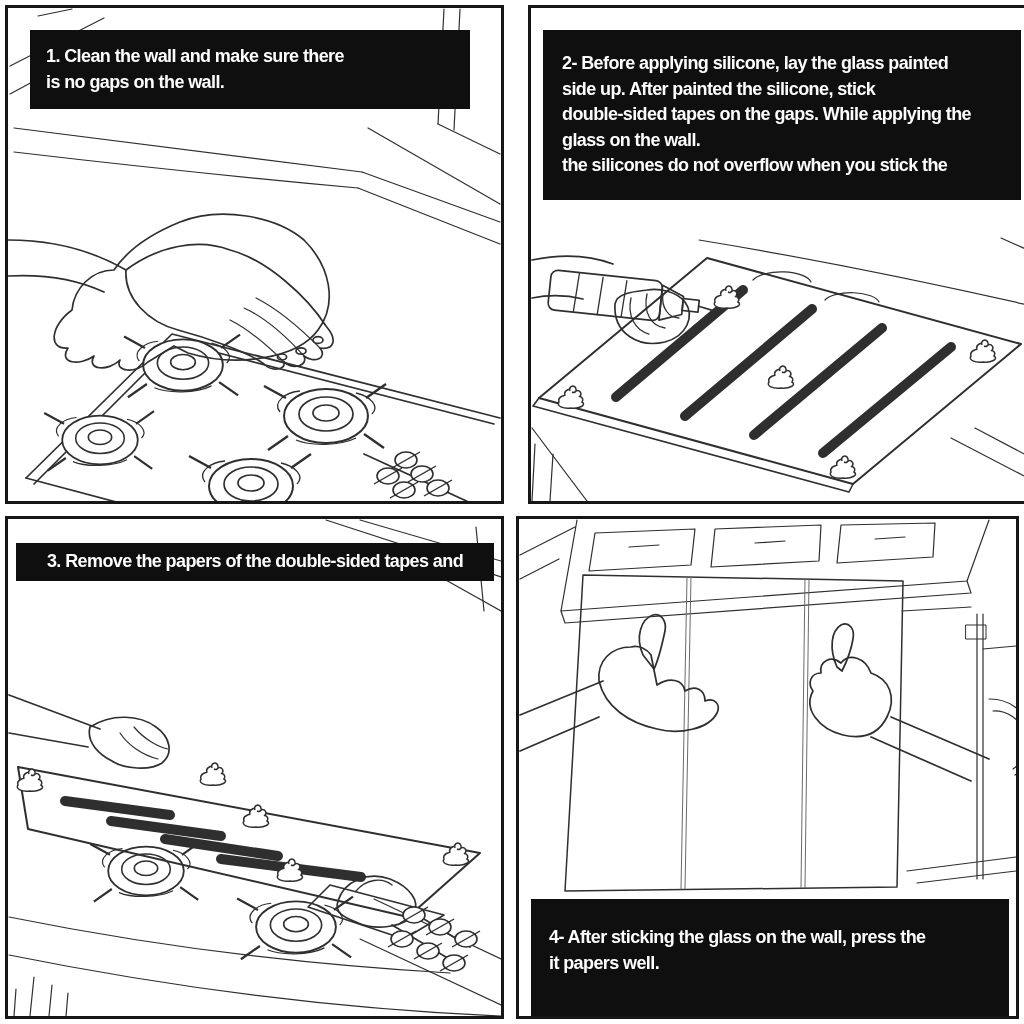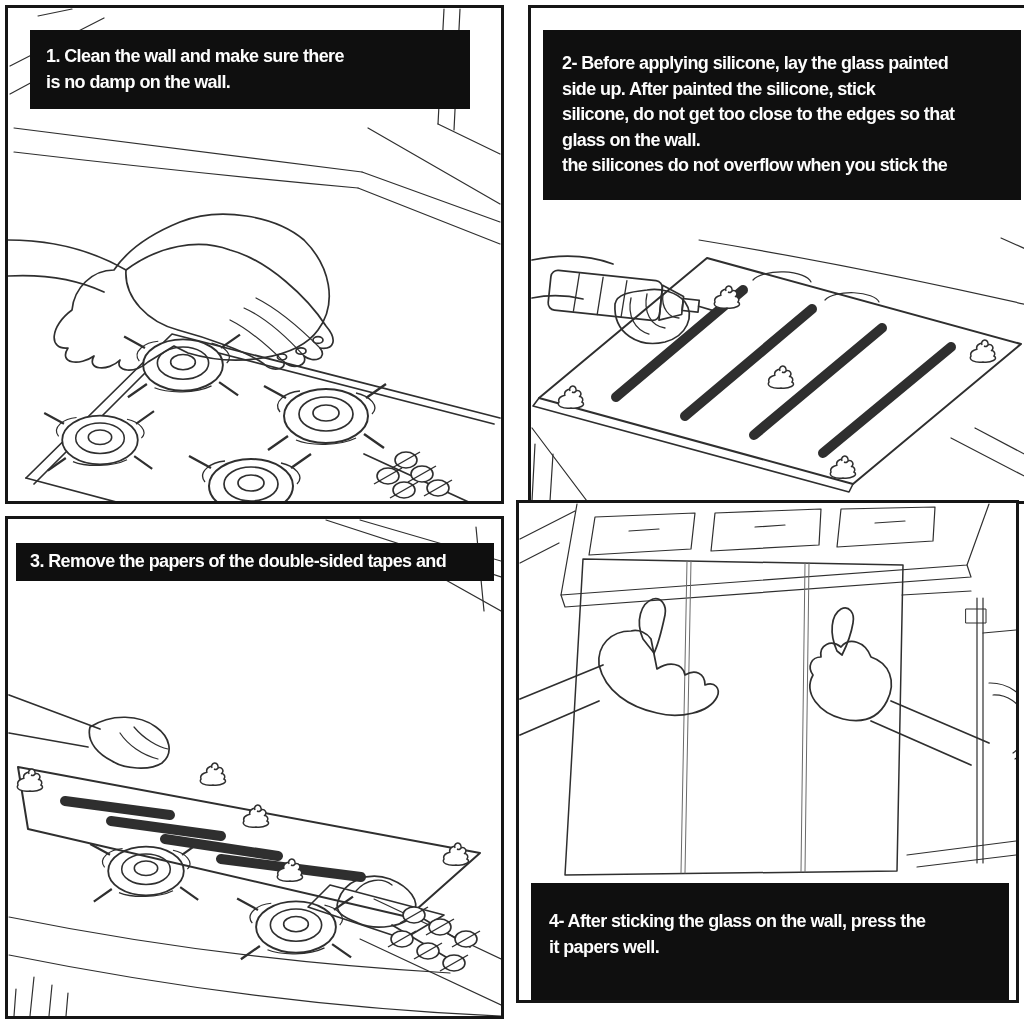--- a/index.html
+++ b/index.html
@@ -2,32 +2,32 @@
 <html><head>
 <meta charset="utf-8">
 <style>
   html,body{margin:0;padding:0;background:#fff;}
   .canvas{position:relative;width:1024px;height:1024px;background:#ffffff;overflow:hidden;
           font-family:"Liberation Sans",sans-serif;}
   .panel{position:absolute;background:#fff;border:3px solid #161616;box-sizing:border-box;overflow:hidden;}
   #panel-1{left:5px;top:5px;width:499px;height:499px;}
   #panel-2{left:528px;top:5px;width:503px;height:499px;padding-left:37px;}
   #panel-3{left:5px;top:516px;width:499px;height:503px;}
-  #panel-4{left:516px;top:500px;width:503px;height:503px;}
+  #panel-4{left:516px;top:516px;width:503px;height:503px;}
   .art{position:absolute;left:0;top:0;width:100%;height:100%;}
   .art path,.art ellipse,.art line,.art polygon,.art rect{stroke:#2f2f2f;fill:none;
         stroke-linecap:round;stroke-linejoin:round;}
   .thin path,.thin ellipse{stroke-width:1.2;}
   .mid path,.mid ellipse,.mid polygon,.mid rect{stroke-width:1.7;}
   .caption{position:absolute;background:#0f0f0f;color:#fdfdfd;font-weight:bold;
            font-size:18px;line-height:25.5px;letter-spacing:-0.6px;z-index:5;}
   .caption span{display:block;white-space:nowrap;}
   #caption-1{left:22px;top:22px;width:440px;padding:14px 16px;}
   #caption-2{left:12px;top:22px;width:478px;padding:21px 19px;box-sizing:border-box;}
-  #caption-3{left:8px;top:24px;width:478px;padding:6px 14px;box-sizing:border-box;}
+  #caption-3{left:8px;top:24px;width:478px;padding:6px 14px;box-sizing:border-box;text-align:center;}
   #caption-4{left:12px;bottom:0px;width:478px;padding:26px 18px 40px;box-sizing:border-box;}
   #caption-1{width:408px;box-sizing:content-box;}
   .stripe-o{stroke:#2f2f2f;stroke-width:10;}
   .stripe-i{stroke:#fafafa;stroke-width:6.5;}
   .glass{fill:#e2e2e2;stroke:#2f2f2f;stroke-width:2;}
   .white{fill:#ffffff;}
   .gray{fill:#dcdcdc;}
 </style>
 </head>
 <body>
@@ -99,21 +99,21 @@
         <path d="M0,232 C40,232 80,240 118,262 M0,268 C36,266 70,272 96,284"></path>
         <path class="white" d="M118,262 C150,238 190,230 222,242 C260,252 300,290 318,318 C330,332 326,342 312,340 C320,350 306,356 296,348 C300,358 286,362 276,354 C278,362 264,364 256,356 C240,344 200,330 170,322 C140,314 116,290 118,262 Z"></path>
         <path d="M312,340 C290,318 268,300 248,290 M296,348 C276,326 254,308 236,300 M276,354 C258,336 238,320 222,312" style="stroke-width:1.2"></path>
         <ellipse cx="310" cy="332" rx="5" ry="3.4"></ellipse>
         <ellipse cx="293" cy="343" rx="5" ry="3.2"></ellipse>
         <ellipse cx="274" cy="349" rx="4.6" ry="3"></ellipse>
       </g>
     </svg>
     <div class="caption" id="caption-1">
       <span>1. Clean the wall and make sure there</span>
-      <span>is no damp on the wall.</span>
+      <span>is no gaps on the wall.</span>
     </div>
   </div>
 
   <div class="panel" id="panel-2">
     <svg class="art" viewBox="0 0 497 493" aria-label="hand squeezing a silicone tube onto a glass panel laid face up with double-sided tape strips">
       <g class="thin">
         <path d="M168,232 C290,252 400,275 497,297"></path>
         <path d="M222,272 a30,12 0 0 1 58,2"></path>
         <path d="M294,292 a28,11 0 0 1 54,2"></path>
         <path d="M4,436 L1,493"></path>
@@ -149,21 +149,21 @@
           <rect class="white" x="152" y="283" width="16" height="12"></rect>
           <path d="M168,289 L184,292"></path>
         </g>
         <path class="white" d="M84,296 C82,326 108,340 134,334 C156,328 164,308 154,294 C146,284 130,280 116,282 C98,284 86,286 84,296 Z"></path>
         <path d="M100,290 C96,308 104,322 118,326 M116,286 C112,304 120,318 134,320 M132,286 C130,300 138,310 148,310" style="stroke-width:1.3"></path>
       </g>
     </svg>
     <div class="caption" id="caption-2">
       <span>2- Before applying silicone, lay the glass painted</span>
       <span>side up. After painted the silicone, stick</span>
-      <span>silicone, do not get too close to the edges so that</span>
+      <span>double-sided tapes on the gaps. While applying the</span>
       <span>glass on the wall.</span>
       <span>the silicones do not overflow when you stick the</span>
     </div>
   </div>
 
   <div class="panel" id="panel-3">
     <svg class="art" viewBox="0 0 493 497" aria-label="hands holding the prepared glass panel above the gas cooktop">
       <g class="thin">
         <path d="M318,1 L493,58"></path>
           <path d="M352,1 L493,42"></path>

